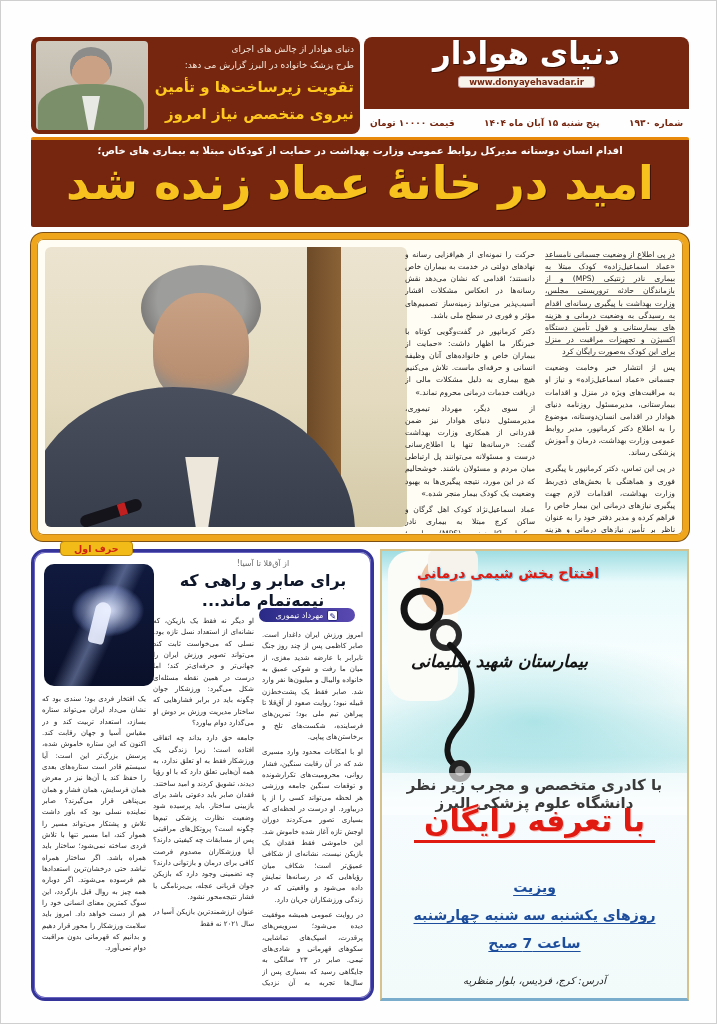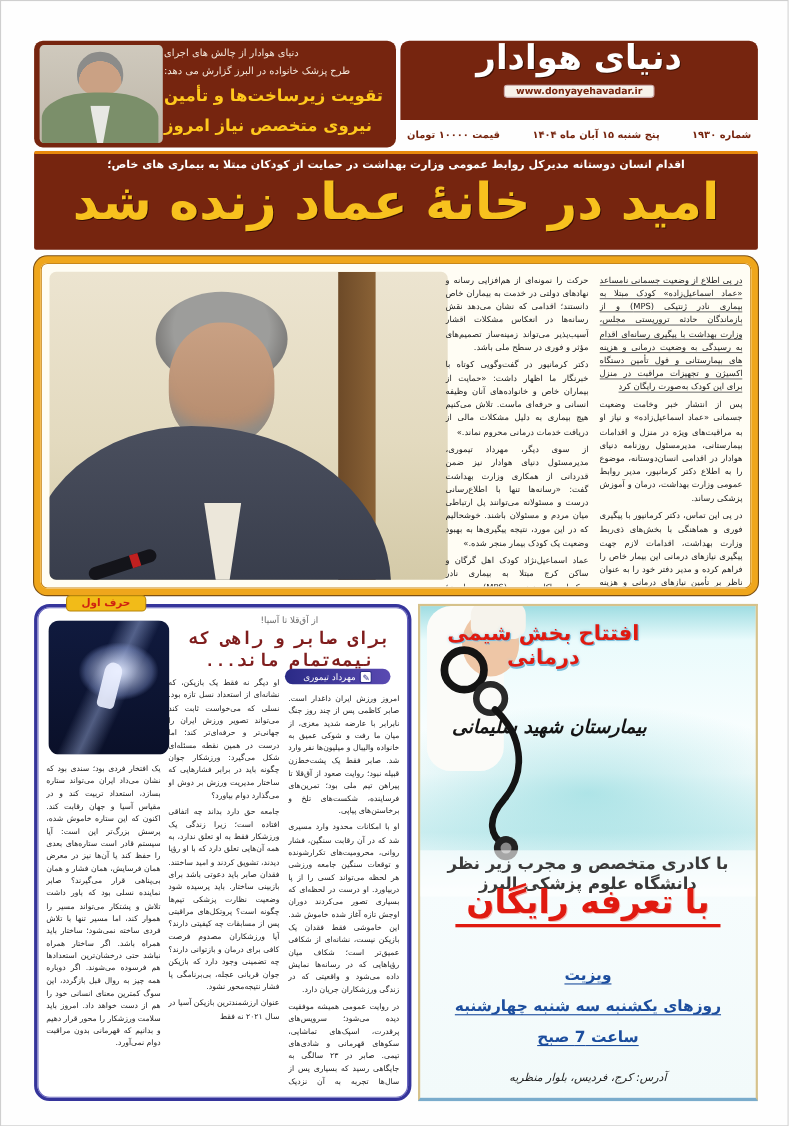--- a/index.html
+++ b/index.html
@@ -14,21 +14,21 @@
     position:absolute; left:30px; top:36px; width:329px; height:97px;
     background:#76250f; border-radius:8px;
   }
   .report-photo{
     position:absolute; left:5px; top:4px; width:112px; height:89px; border-radius:4px;
     background:linear-gradient(180deg,#cfc9bd 0%,#bdb6a8 100%); overflow:hidden;
   }
   .report-photo .head{position:absolute; left:34px; top:6px; width:42px; height:40px; border-radius:50% 50% 45% 45%; background:radial-gradient(circle at 50% 70%,#caa184 55%,#8c8c8a 56%);}
   .report-photo .suit{position:absolute; left:2px; bottom:-6px; width:106px; height:52px; border-radius:45% 45% 0 0; background:#7b8f6a;}
   .report-photo .shirt{position:absolute; left:46px; bottom:0; width:18px; height:34px; background:#e8e8e4; clip-path:polygon(0 0,100% 0,65% 100%,35% 100%);}
-  .report-text{position:absolute; right:6px; top:5px; width:205px; text-align:left;}
+  .report-text{position:absolute; right:6px; top:5px; width:205px; text-align:right;}
   .report-kicker{color:#f3e7da; font-size:9px; line-height:1.75;}
   .report-title{color:#ffc81e; font-weight:bold; font-size:15px; line-height:1.85;}
 
   
   .masthead{
     position:absolute; left:363px; top:36px; width:325px; height:72px;
     background:#76250f; border-radius:8px 8px 0 0; text-align:center; color:#fff;
   }
   .tagline{display:inline-block; margin-top:3px; font-size:7.5px; color:#f5e7da; border:1px solid rgba(255,255,255,.5); border-radius:6px; padding:0 8px;}
   .logo{font-size:31px; font-weight:bold; line-height:1.05; letter-spacing:-1px; text-shadow:1px 1px 0 #3c1206;}
@@ -84,42 +84,42 @@
   }
   .edit-photo{
     position:absolute; left:10px; top:12px; width:110px; height:122px; border-radius:10px; overflow:hidden;
     background:
       radial-gradient(ellipse 46% 30% at 58% 38%, rgba(225,233,255,.95), rgba(140,160,220,.35) 60%, transparent 72%),
       linear-gradient(115deg, transparent 38%, rgba(185,205,255,.4) 50%, transparent 62%),
       linear-gradient(180deg,#101a3e 0%,#0a1029 100%);
   }
   .edit-photo .figure{position:absolute; left:48px; top:38px; width:16px; height:42px; border-radius:8px 8px 4px 4px; background:rgba(235,240,255,.9); transform:rotate(14deg);}
   .edit-kicker{position:absolute; left:126px; top:7px; width:206px; text-align:center; font-size:8px; color:#6a6a6a;}
-  .edit-title{position:absolute; left:124px; top:19px; width:210px; text-align:center; color:#7f1d1d; font-weight:bold; font-size:16px; line-height:1.25;font-family:Liberation Mono, monospace;}
+  .edit-title{position:absolute; left:124px; top:19px; width:210px; text-align:center; color:#0f172a; font-weight:bold; font-size:16px; line-height:1.25;}
   .byline{
     position:absolute; right:16px; top:56px; width:96px; height:14px; border-radius:8px;
     background:linear-gradient(90deg,#2a2a86,#5a4ab2); color:#fff; font-size:8px;
     display:flex; align-items:center; justify-content:center; gap:4px;
   }
   .byline .pen{width:11px; height:11px; background:#fff; color:#2a2a86; font-size:8px; line-height:11px; text-align:center; border-radius:2px; border:1px solid #2a2a86;}
   .edit-col{position:absolute; font-size:7px; line-height:1.62; text-align:justify; color:#222; overflow:hidden;}
   .edit-col p{margin-bottom:4px;}
   .col-r{right:8px; top:78px; width:101px; height:358px;}
   .col-m{right:117px; top:64px; width:101px; height:372px;}
   .col-l{left:8px; top:142px; width:104px; height:294px;}
 
   
   .ad-card{
     position:absolute; left:379px; top:548px; width:309px; height:452px;
     border:2px solid #d6c28c; border-bottom:3px solid #7aaccc; overflow:hidden;
     background:
       radial-gradient(ellipse 120% 30% at 50% 38%, rgba(120,210,215,.55), transparent 60%),
       linear-gradient(180deg,#9fdde2 0%, #eafbfc 7%, #ffffff 34%, #d2f0f2 46%, #f6fcfd 58%, #f2fafa 100%);
   }
-  .ad-title{position:absolute; right:88px; top:14px; width:210px; text-align:center; color:#e01a10; font-size:19px; font-weight:bold; text-shadow:0 0 3px #9fd3e8, 1px 1px 0 #6fb7d8;}
+  .ad-title{position:absolute; right:88px; top:14px; width:210px; text-align:right; color:#e01a10; font-size:14px; font-weight:bold; text-shadow:0 0 3px #9fd3e8, 1px 1px 0 #6fb7d8;}
   .ad-hospital{position:absolute; right:80px; top:96px; width:215px; text-align:center; color:#141414; font-size:17px; font-weight:bold; font-style:italic; line-height:1.7;}
   .ad-staff{position:absolute; left:0; top:222px; width:100%; text-align:center; font-size:15px; font-weight:bold; color:#3a3a3a; background:rgba(255,255,255,.6); padding:3px 0;}
   .ad-tariff-wrap{position:absolute; left:0; top:252px; width:100%; text-align:center;}
   .ad-tariff{display:inline-block; color:#e01a10; font-size:30px; font-weight:bold; border-bottom:3px solid #e01a10; padding:0 10px 2px; text-shadow:1px 1px 0 #f4b9b4;}
   .ad-visit{position:absolute; left:0; top:322px; width:100%; text-align:center; color:#1d4e9e; font-weight:bold; font-size:14px; line-height:2.0;}
   .ad-visit div{text-decoration:underline; text-underline-offset:3px;}
   .ad-address{position:absolute; left:0; bottom:12px; width:100%; text-align:center; color:#222; font-size:10px; font-style:italic;}
   .steth{position:absolute; left:6px; top:0; width:112px; height:235px;}
 </style>
 </head>

